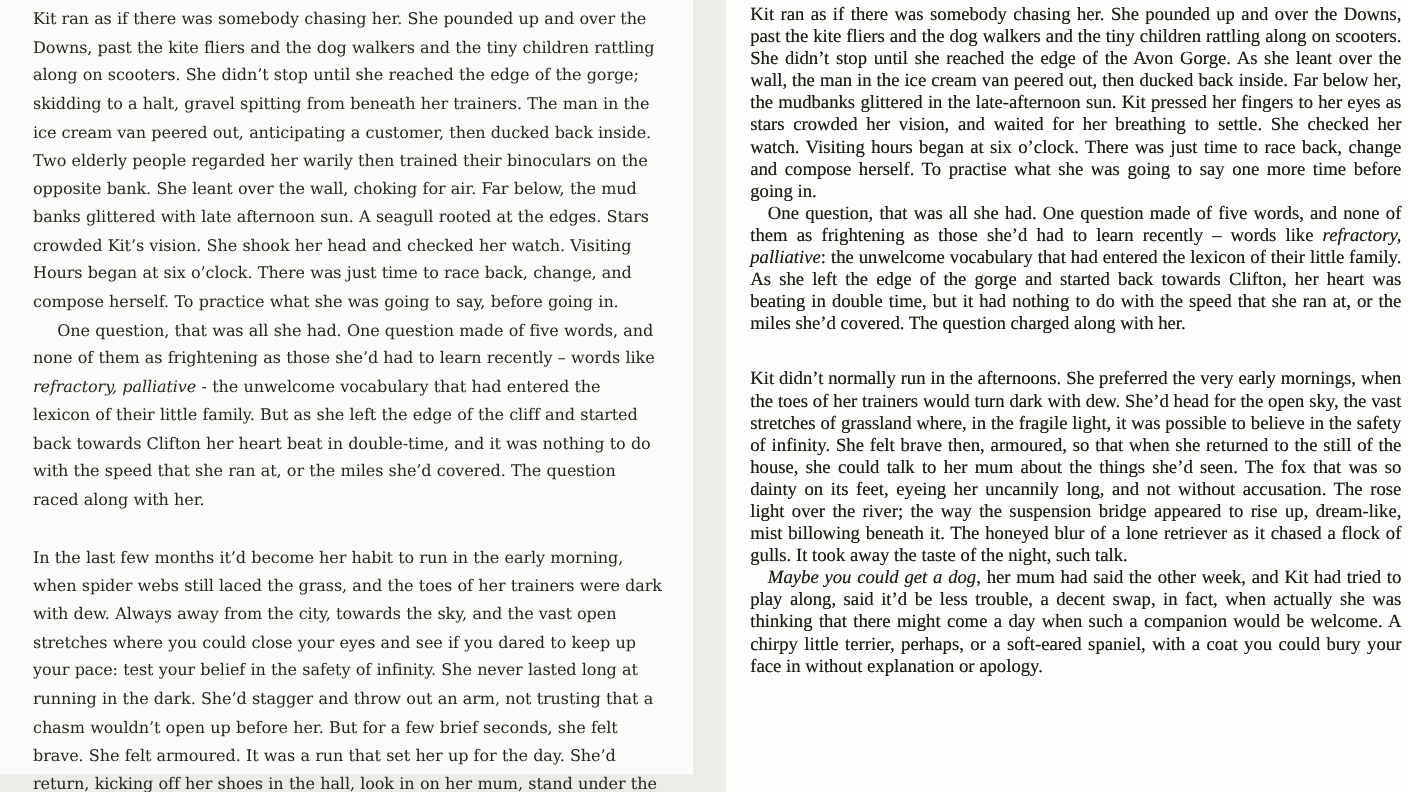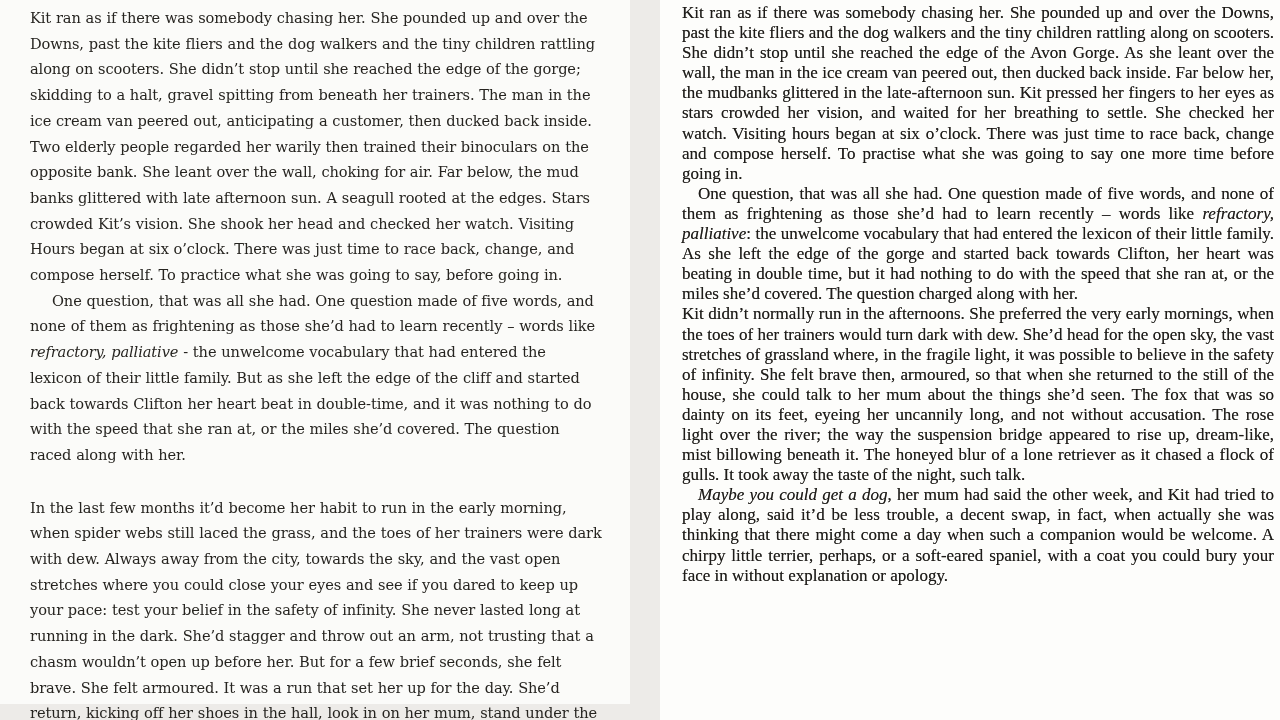--- a/index.html
+++ b/index.html
@@ -54,21 +54,21 @@
     margin: 0;
     font-family: "Liberation Serif", serif;
     font-size: 17px;
     line-height: 20.1px;
     color: #1e1c19;
     text-align: justify;
     text-shadow: 0 0 0.5px rgba(20,18,15,0.6);
     hyphens: none;
   }
   .page-right .para.indent { text-indent: 16px; }
-  .page-right .para.gap    { }
+  .page-right .para.gap    { margin-top: 30px; }
   em { font-style: italic; }
   span { font-style: normal; }
 </style>
 </head>
 <body>
 
 <div class="comparison-view">
   <div class="page-left" id="left-page">
       <p class="para"><span>Kit ran as if there was somebody chasing her. She pounded up and over the Downs, past the kite fliers and the dog walkers and the tiny children rattling along on scooters. She didn’t stop until she reached the edge of the gorge; skidding to a halt, gravel spitting from beneath her trainers. The man in the ice cream van peered out, anticipating a customer, then ducked back inside. Two elderly people regarded her warily then trained their binoculars on the opposite bank. She leant over the wall, choking for air. Far below, the mud banks glittered with late afternoon sun. A seagull rooted at the edges. Stars crowded Kit’s vision. She shook her head and checked her watch. Visiting Hours began at six o’clock. There was just time to race back, change, and compose herself. To practice what she was going to say, before going in.</span></p>
       <p class="para indent"><span>One question, that was all she had. One question made of five words, and none of them as frightening as those she’d had to learn recently – words like </span><em>refractory, palliative</em><span> - the unwelcome vocabulary that had entered the lexicon of their little family. But as she left the edge of the cliff and started back towards Clifton her heart beat in double-time, and it was nothing to do with the speed that she ran at, or the miles she’d covered. The question raced along with her.</span></p>

